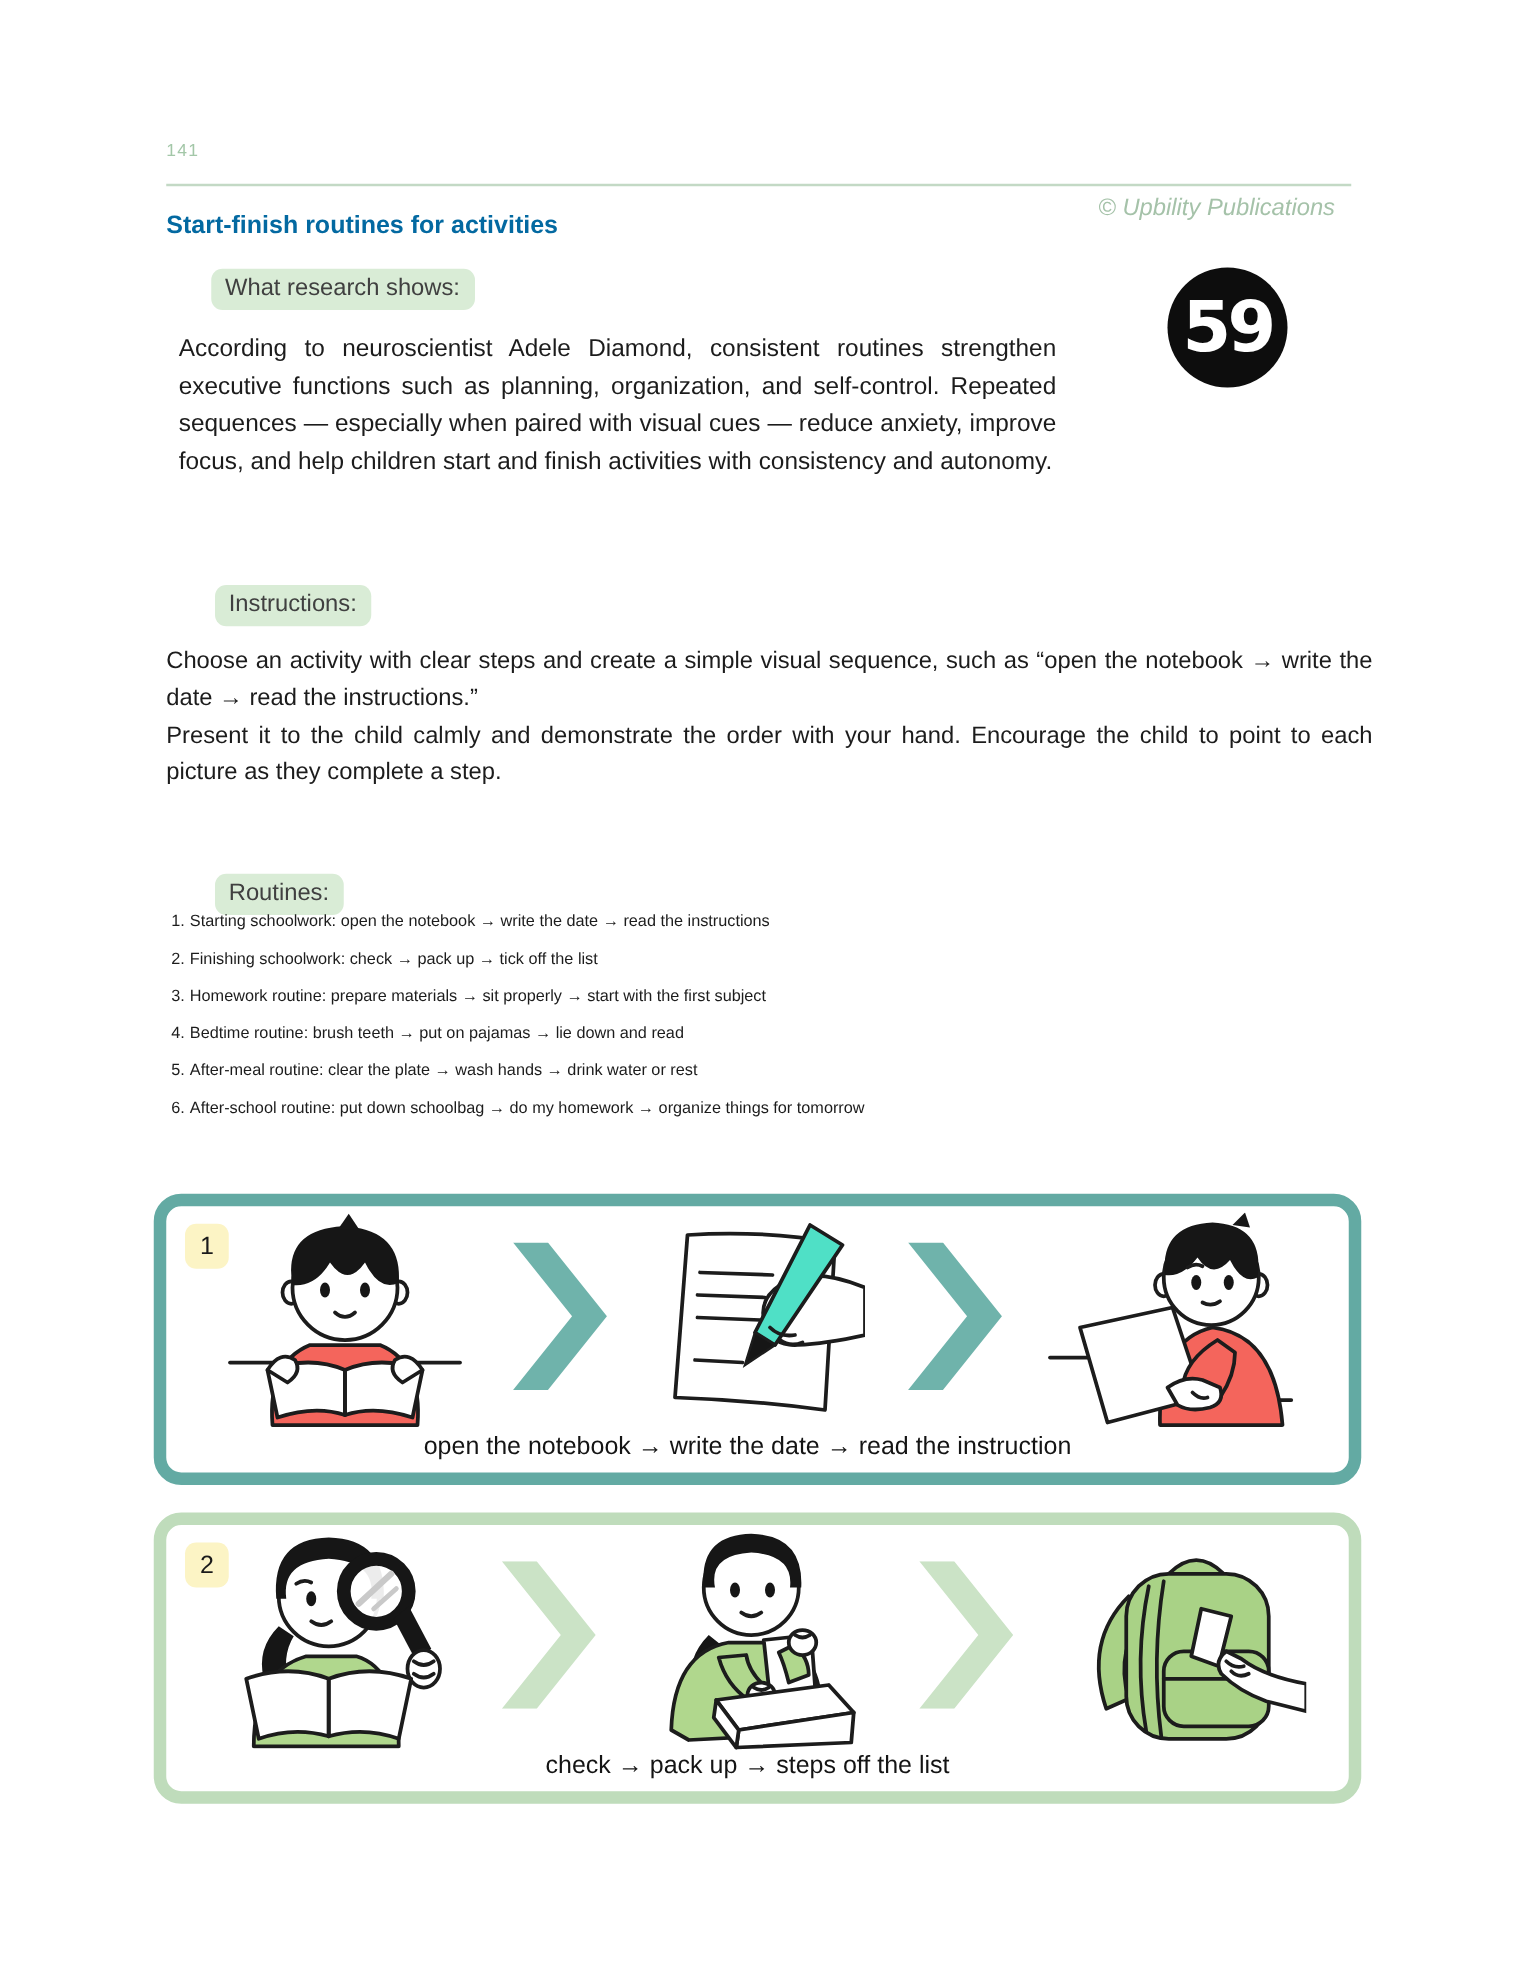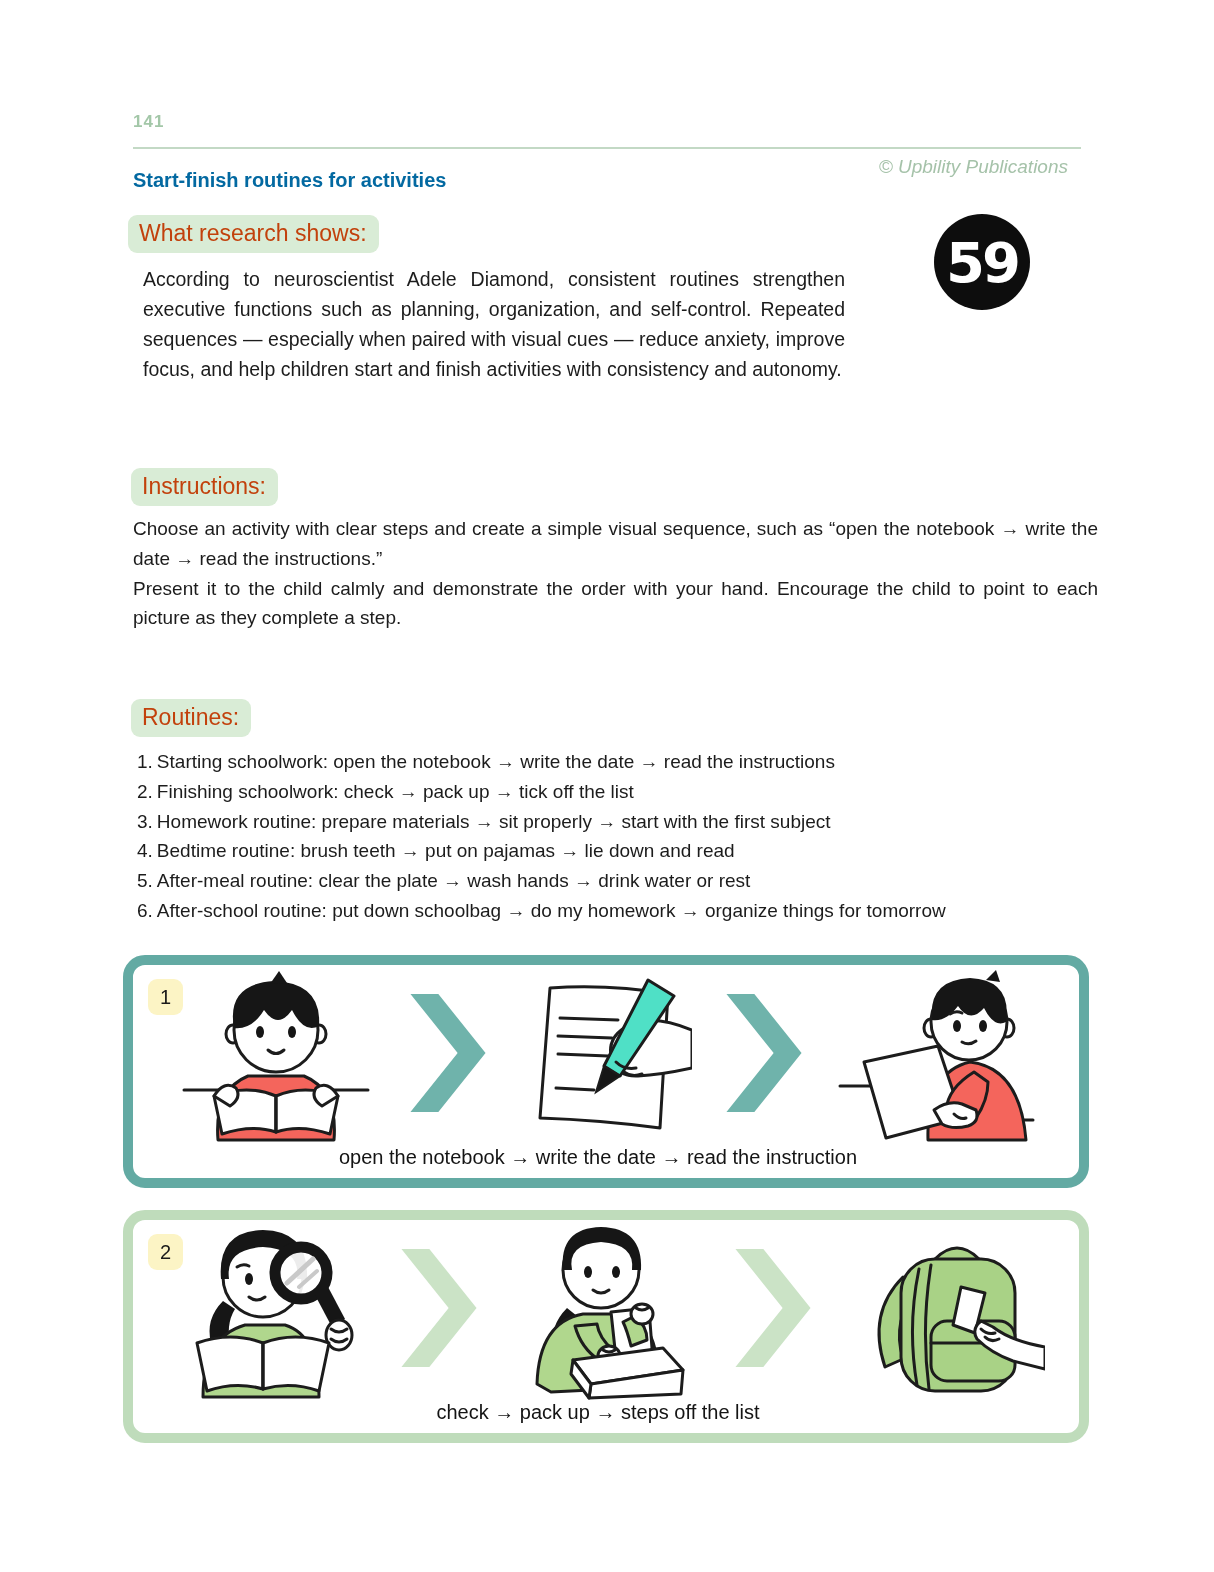--- a/index.html
+++ b/index.html
@@ -9,21 +9,21 @@
     width:1214px; height:1572px;
     background:#ffffff;
     font-family:"Liberation Sans", sans-serif;
     color:#1c1c1c;
     overflow:hidden;
   }
 
   
   .page-num {
     position:absolute; left:133px; top:112px;
-    font-size:17px; font-weight:700; letter-spacing:1px;
+    font-size:14px; font-weight:400; letter-spacing:1px;
     color:#a3c7a8;
   }
   .rule {
     position:absolute; left:133px; top:147px;
     width:948px; height:2px; background:#c3d9c5;
   }
   .copyright {
     position:absolute; right:146px; top:156px;
     font-size:19px; font-style:italic; font-weight:500;
     color:#a5c2a9;
@@ -34,41 +34,41 @@
     color:#0369a1;
   }
 
   
   .pill {
     position:absolute;
     display:inline-block;
     background:#d9ecd6;
     border-radius:9px;
     padding:5px 12px 6px 11px;
-    font-size:23px; color:#c2410c;
+    font-size:19px; color:#404040;margin-left:41px;
   }
   .pill-research { left:128px; top:215px; }
   .pill-instructions { left:131px; top:468px; }
   .pill-routines { left:131px; top:699px; }
 
   
   .research-text {
     position:absolute; left:133px; top:264px; width:702px;
     font-size:19.5px; line-height:30px;
     text-align:justify;
     margin-left:10px;
   }
   .instructions-text {
     position:absolute; left:133px; top:514px; width:965px;
     font-size:19px; line-height:29.8px;
     text-align:justify;
   }
   .routines-list {
-    position:absolute; left:137px; top:747px; width:960px;
-    font-size:19px; line-height:29.8px;
+    position:absolute; left:137px; top:722px; width:960px;
+    font-size:13px; line-height:29.8px;
     list-style:none;
     counter-reset:rt;
   }
   .routines-list li { counter-increment:rt; }
   .routines-list li::before {
     content:counter(rt) ".";
     margin-right:4px;
   }
 
   

